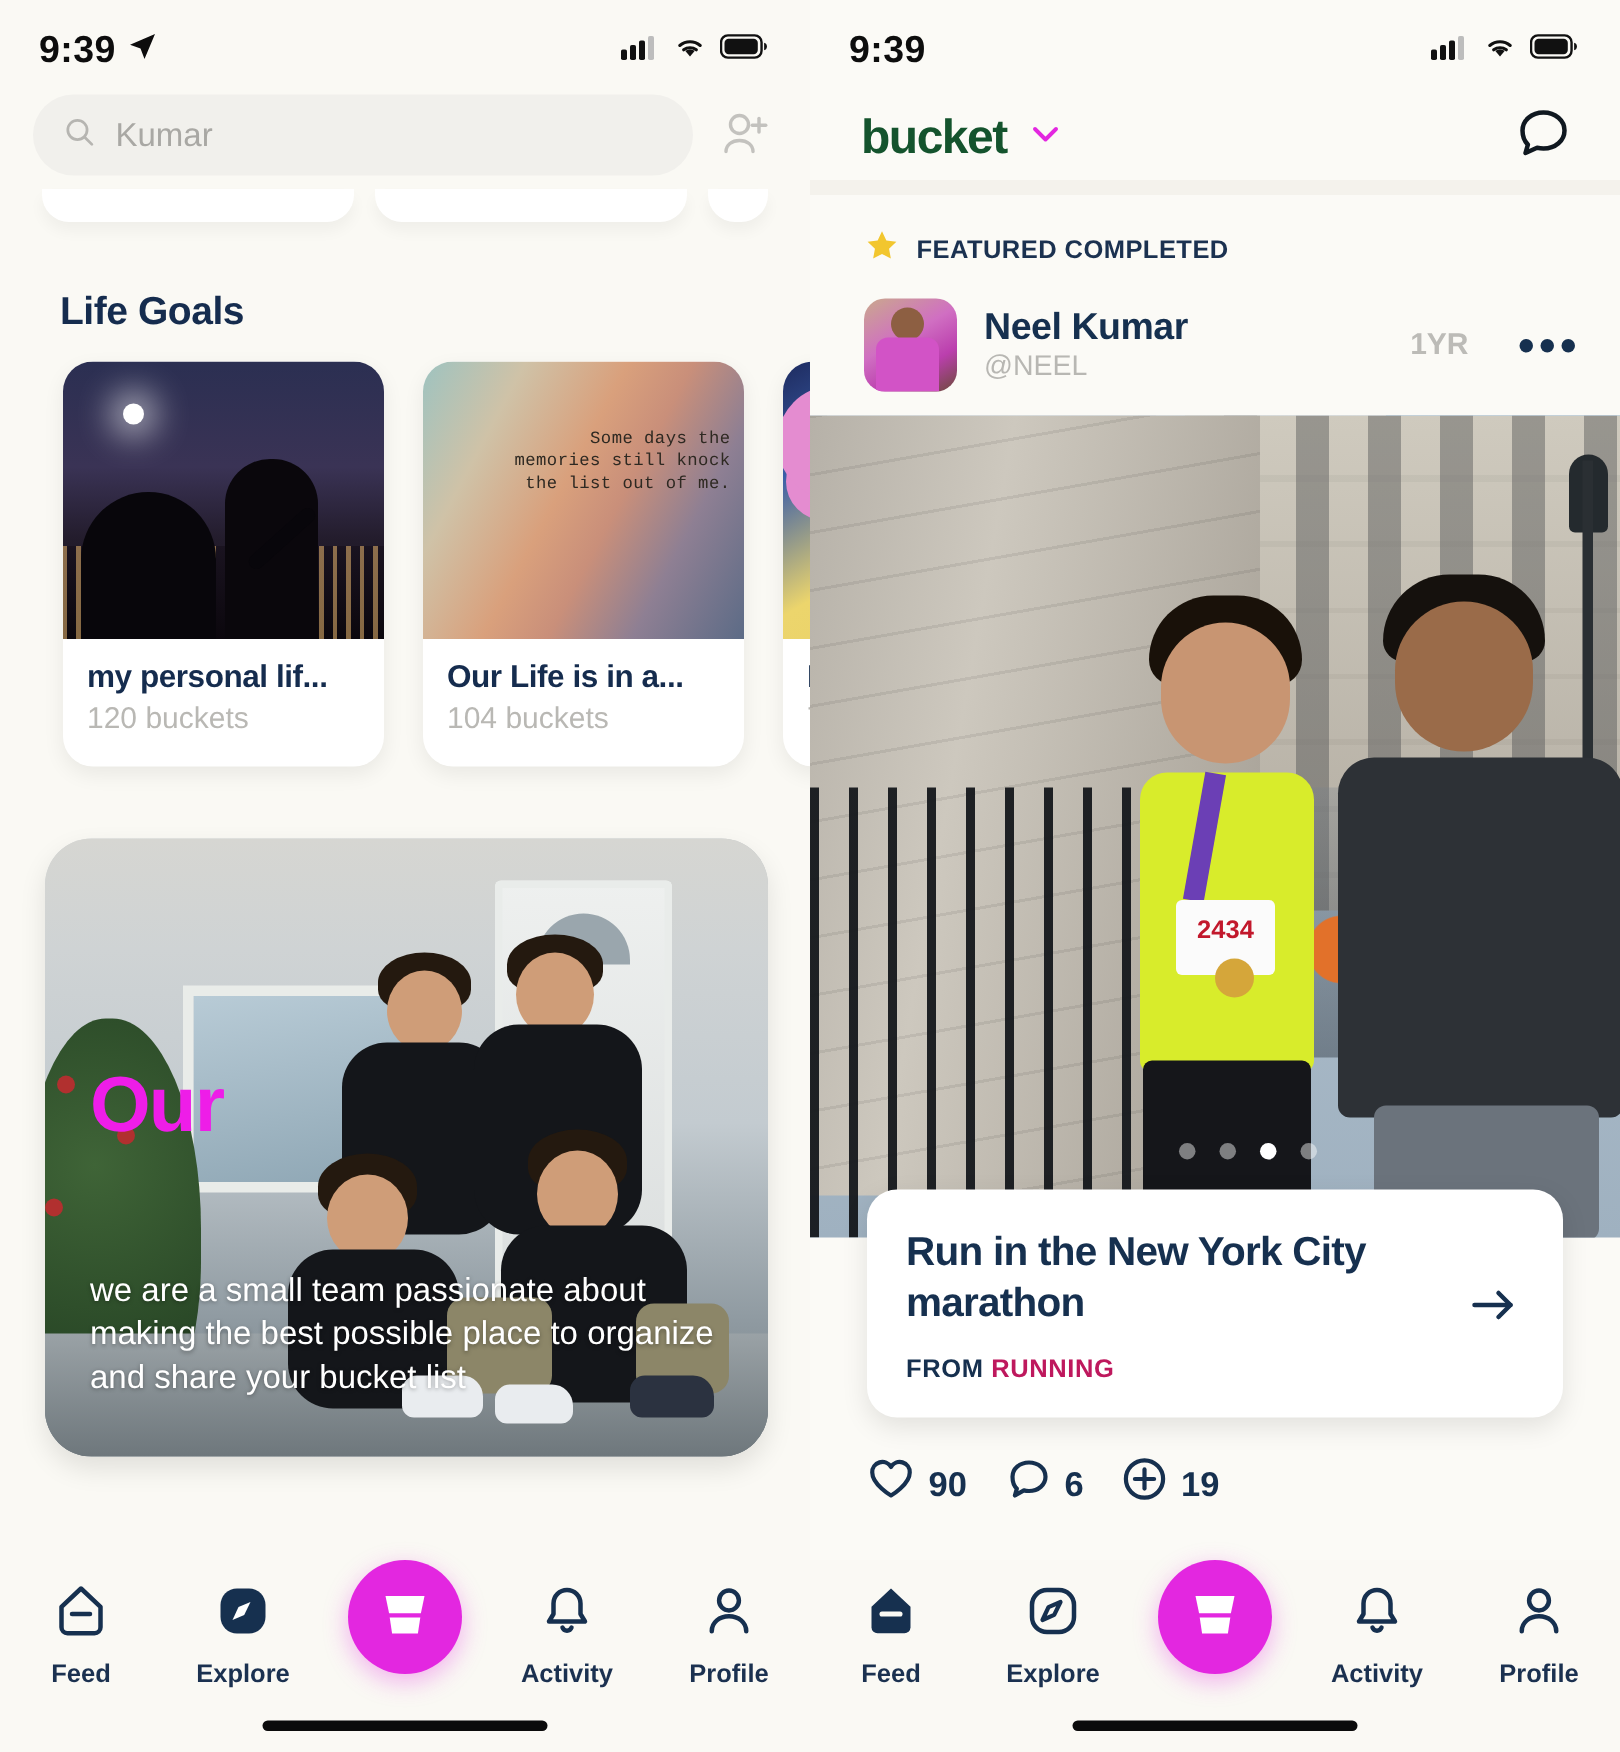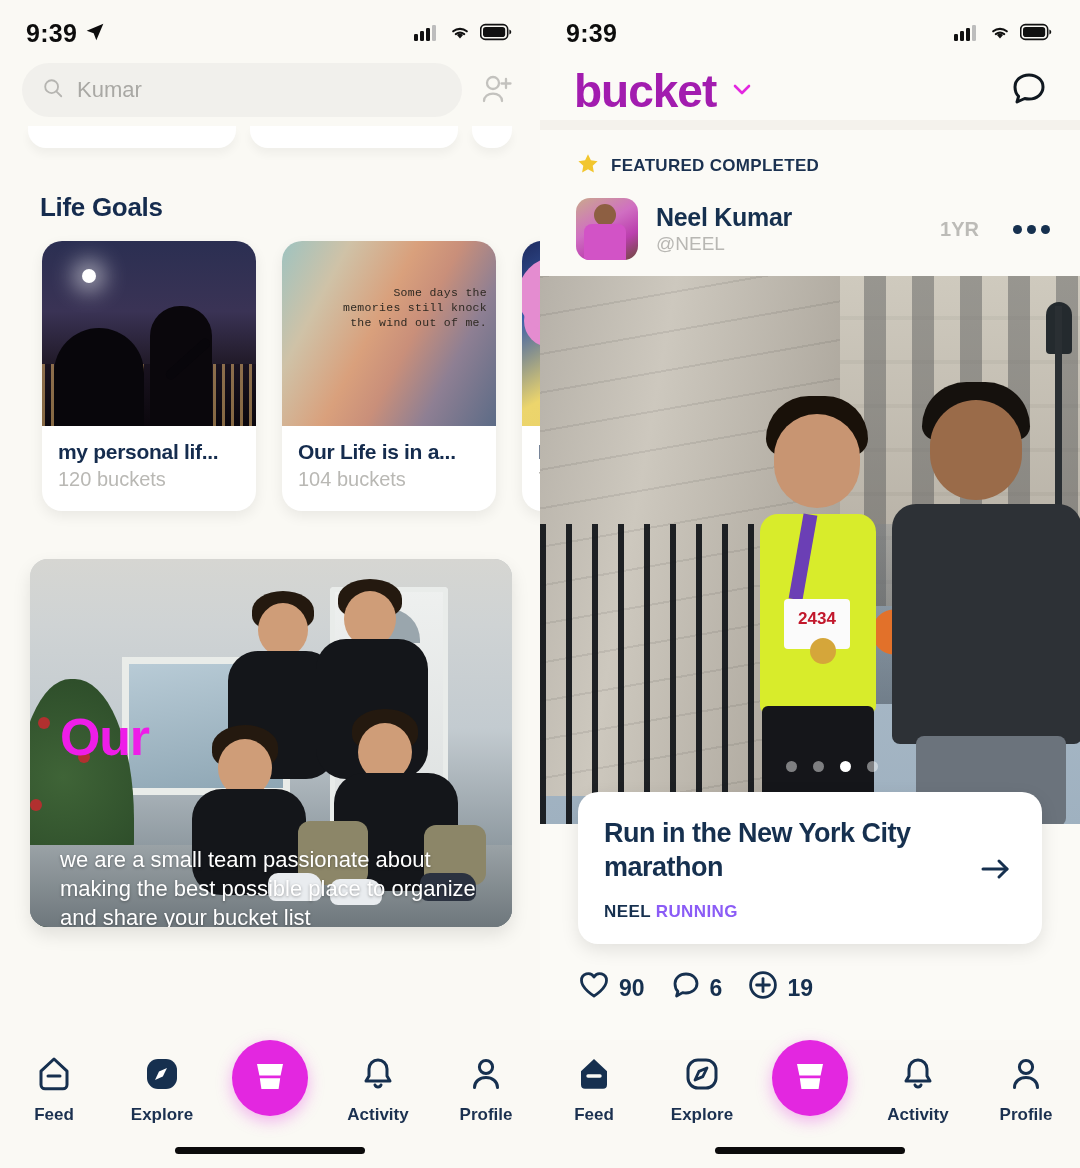--- a/index.html
+++ b/index.html
@@ -97,21 +97,21 @@
   }
   .th-cartoon .flower {
     position:absolute; left:-4px; top:16px; width:76px; height:76px;
     border-radius:50%; background:#e48cd0;
     box-shadow:20px 6px 0 -10px #d97cc5, -6px 26px 0 -12px #e48cd0;
   }
 
   
   .story-wrap { padding:48px 28px 0 30px; }
   .story-card {
-    position:relative; height:368px; border-radius:18px; overflow:hidden;
+    position:relative; height:412px; border-radius:31px; overflow:hidden;
     box-shadow:0 8px 18px rgba(0,0,0,.10);
     background:linear-gradient(160deg,#cfd2d3 0%,#b9bfc2 40%,#9fa7ac 72%,#7e878d 100%);
   }
   .story-photo { position:absolute; inset:0; }
   .sp-house {
     position:absolute; left:0; top:0; right:0; height:100%;
     background:
       linear-gradient(180deg,#d6d6d2 0%,#cfd3d4 18%,#c3cbd0 46%,#8f9aa1 78%,#707a80 100%);
   }
   .sp-door {
@@ -158,21 +158,21 @@
     font-size:22px; line-height:29px; color:#fff; font-weight:500;
     text-shadow:0 1px 3px rgba(0,0,0,.35);
   }
 
   
   .brand-row {
     display:flex; align-items:center; justify-content:space-between;
     padding:6px 32px 0 34px; height:64px;
   }
   .brand-left { display:flex; align-items:center; gap:14px; }
-  .brand-text { font-size:46px; font-weight:800; color:#a21caf; letter-spacing:-1px; }
+  .brand-text { font-size:32px; font-weight:800; color:#14532d; letter-spacing:-1px; }
   .divider-soft { height:10px; background:#f4f2ec; }
 
   .featured-row { display:flex; align-items:center; gap:11px; padding:22px 0 0 36px; }
   .featured-text { font-size:17px; font-weight:700; color:#1b3150; letter-spacing:.3px; }
 
   .post-head { display:flex; align-items:center; padding:18px 30px 16px 36px; gap:18px; }
   .avatar {
     width:62px; height:62px; border-radius:14px; flex:0 0 62px; overflow:hidden;
     background:linear-gradient(150deg,#caa98c 0%,#d06fc2 42%,#bb3fae 70%,#6d4a3a 100%);
     position:relative;
@@ -251,21 +251,21 @@
   .carousel-dots i.on { background:#ffffff; }
 
   .post-card-wrap { padding:0 38px; margin-top:-32px; position:relative; z-index:3; }
   .post-card {
     background:#fff; border-radius:20px; padding:24px 26px 22px 26px;
     box-shadow:0 6px 18px rgba(0,0,0,.10); display:flex; align-items:center; gap:14px;
   }
   .pc-main { flex:1; }
   .pc-title { font-size:27px; font-weight:800; color:#16304f; line-height:34px; letter-spacing:-.5px; }
   .pc-from { margin-top:18px; font-size:17px; font-weight:800; color:#16304f; letter-spacing:.4px; }
-  .pc-from b { color:#8b5cf6; font-weight:800; }
+  .pc-from b { color:#be185d; font-weight:800; }
   .pc-arrow { flex:0 0 40px; display:flex; align-items:center; justify-content:center; }
 
   .engage { display:flex; align-items:center; gap:12px; padding:26px 0 0 38px; }
   .eg { display:flex; align-items:center; gap:9px; margin-right:14px; }
   .eg span { font-size:23px; font-weight:600; color:#16304f; }
 
   
   .tabbar {
     position:absolute; left:0; right:0; bottom:0; height:128px;
     background:#faf9f4; display:flex; align-items:flex-start;
@@ -365,21 +365,21 @@
           <div class="arm"></div>
         </div>
         <div class="goal-meta">
           <div class="goal-name">my personal lif...</div>
           <div class="goal-count">120 buckets</div>
         </div>
       </div>
 
       <div class="goal-card">
         <div class="goal-thumb th-quote">
-          <div class="qtext">Some days the memories still knock the wind out of me.</div>
+          <div class="qtext">Some days the memories still knock the list out of me.</div>
         </div>
         <div class="goal-meta">
           <div class="goal-name">Our Life is in a...</div>
           <div class="goal-count">104 buckets</div>
         </div>
       </div>
 
       <div class="goal-card">
         <div class="goal-thumb th-cartoon">
           <div class="flower"></div>
@@ -589,21 +589,21 @@
         <i class="on"></i>
         <i></i>
       </div>
     </div>
 
     <div class="post-card-wrap">
       <div class="post-card">
         <div class="pc-main">
           <div class="pc-title">Run in the New York City marathon</div>
           <div class="pc-from">
-            <span>NEEL</span>
+            <span>FROM</span>
             <b>RUNNING</b>
           </div>
         </div>
         <div class="pc-arrow">
           <svg width="34" height="30" viewBox="0 0 34 30">
             <line x1="4" y1="15" x2="28" y2="15" stroke="#16304f" stroke-width="3" stroke-linecap="round"></line>
             <polyline points="20,7 28,15 20,23" fill="none" stroke="#16304f" stroke-width="3" stroke-linecap="round" stroke-linejoin="round"></polyline>
           </svg>
         </div>
       </div>

